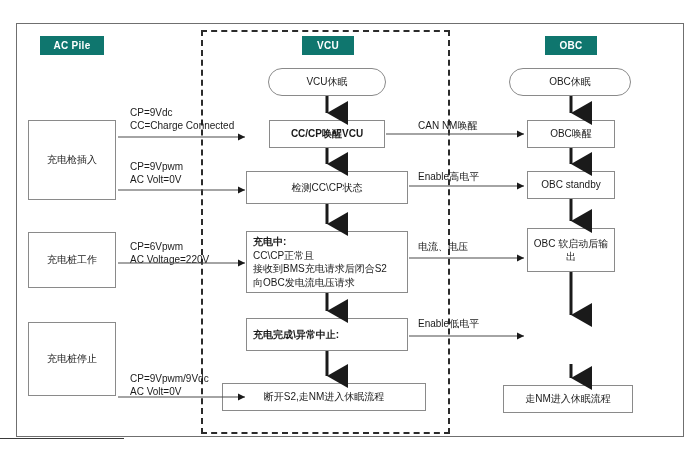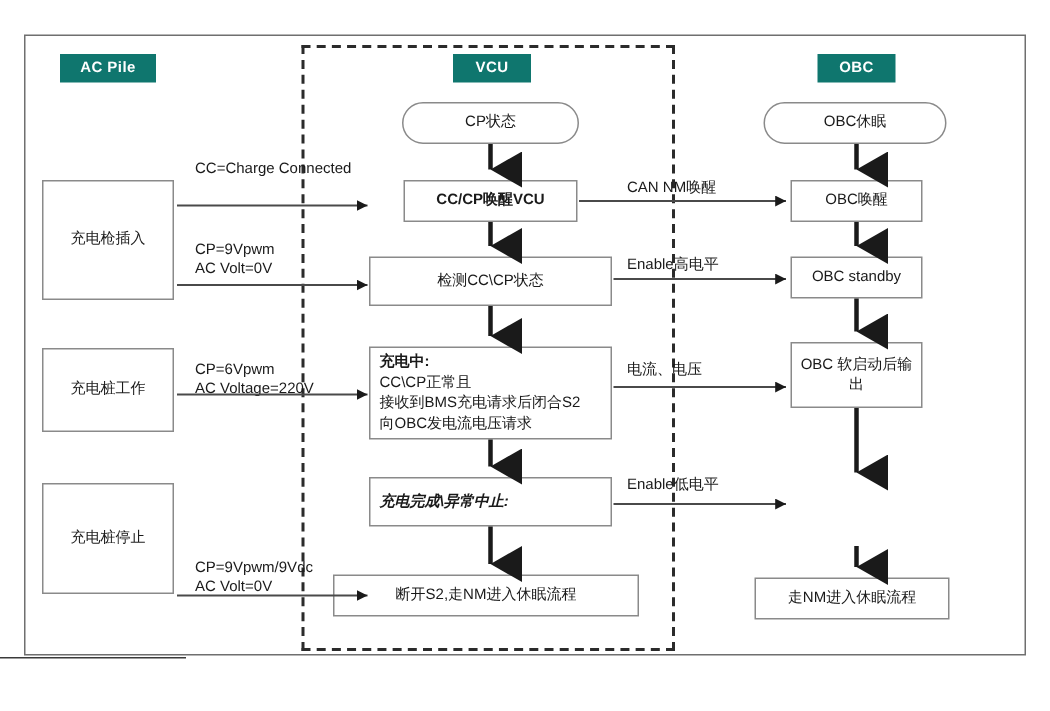--- a/index.html
+++ b/index.html
@@ -88,21 +88,21 @@
   
   .ac-plug   { left: 28px; top: 120px; width: 88px;  height: 80px; }
   .ac-work   { left: 28px; top: 232px; width: 88px;  height: 56px; }
   .ac-stop   { left: 28px; top: 322px; width: 88px;  height: 74px; }
 
   
   .vcu-sleep  { left: 268px; top: 68px;  width: 118px; height: 28px; }
   .vcu-wake   { left: 269px; top: 120px; width: 116px; height: 28px; font-weight: bold; }
   .vcu-detect { left: 246px; top: 171px; width: 162px; height: 33px; }
   .vcu-charging { left: 246px; top: 231px; width: 162px; height: 62px; }
-  .vcu-finish { left: 246px; top: 318px; width: 162px; height: 33px; font-style: italic; }
+  .vcu-finish { left: 246px; top: 318px; width: 162px; height: 33px; }
   .vcu-sleepflow { left: 222px; top: 383px; width: 204px; height: 28px; }
 
   
   .obc-sleep   { left: 509px; top: 68px;  width: 122px; height: 28px; }
   .obc-wake    { left: 527px; top: 120px; width: 88px;  height: 28px; }
   .obc-standby { left: 527px; top: 171px; width: 88px;  height: 28px; }
   .obc-soft    { left: 527px; top: 228px; width: 88px;  height: 44px; }
   .obc-stop    { left: 527px; top: 322px; width: 88px;  height: 42px; }
   .obc-nm      { left: 503px; top: 385px; width: 130px; height: 28px; text-align: center; }
 
@@ -168,21 +168,21 @@
       <span>充电枪插入</span>
     </div>
   <div class="node ac-stop">
       <span>充电桩停止</span>
     </div>
   <div class="node ac-work">
       <span>充电桩工作</span>
     </div>
 
   <div class="node term vcu-sleep">
-      <span>CP状态</span>
+      <span>VCU休眠</span>
     </div>
   <div class="node vcu-wake">
       <span>CC/CP唤醒VCU</span>
     </div>
   <div class="node vcu-detect">
       <span>检测CC\CP状态</span>
     </div>
 
   <div class="node left-align vcu-charging">
     <div style="display:flex;flex-direction:column;align-items:flex-start;">
@@ -210,20 +210,21 @@
       <span>OBC standby</span>
     </div>
   <div class="node obc-soft">
       <span>OBC 软启动后输出</span>
     </div>
   <div class="node obc-nm">
       <span>走NM进入休眠流程</span>
     </div>
 
   <div class="edge-label" style="left:130px; top:106px;">
+    <div>CP=9Vdc</div>
     <div>CC=Charge Connected</div>
   </div>
 
   <div class="edge-label" style="left:130px; top:160px;">
     <div>CP=9Vpwm</div>
     <div>AC Volt=0V</div>
   </div>
 
   <div class="edge-label" style="left:130px; top:240px;">
     <div>CP=6Vpwm</div>

